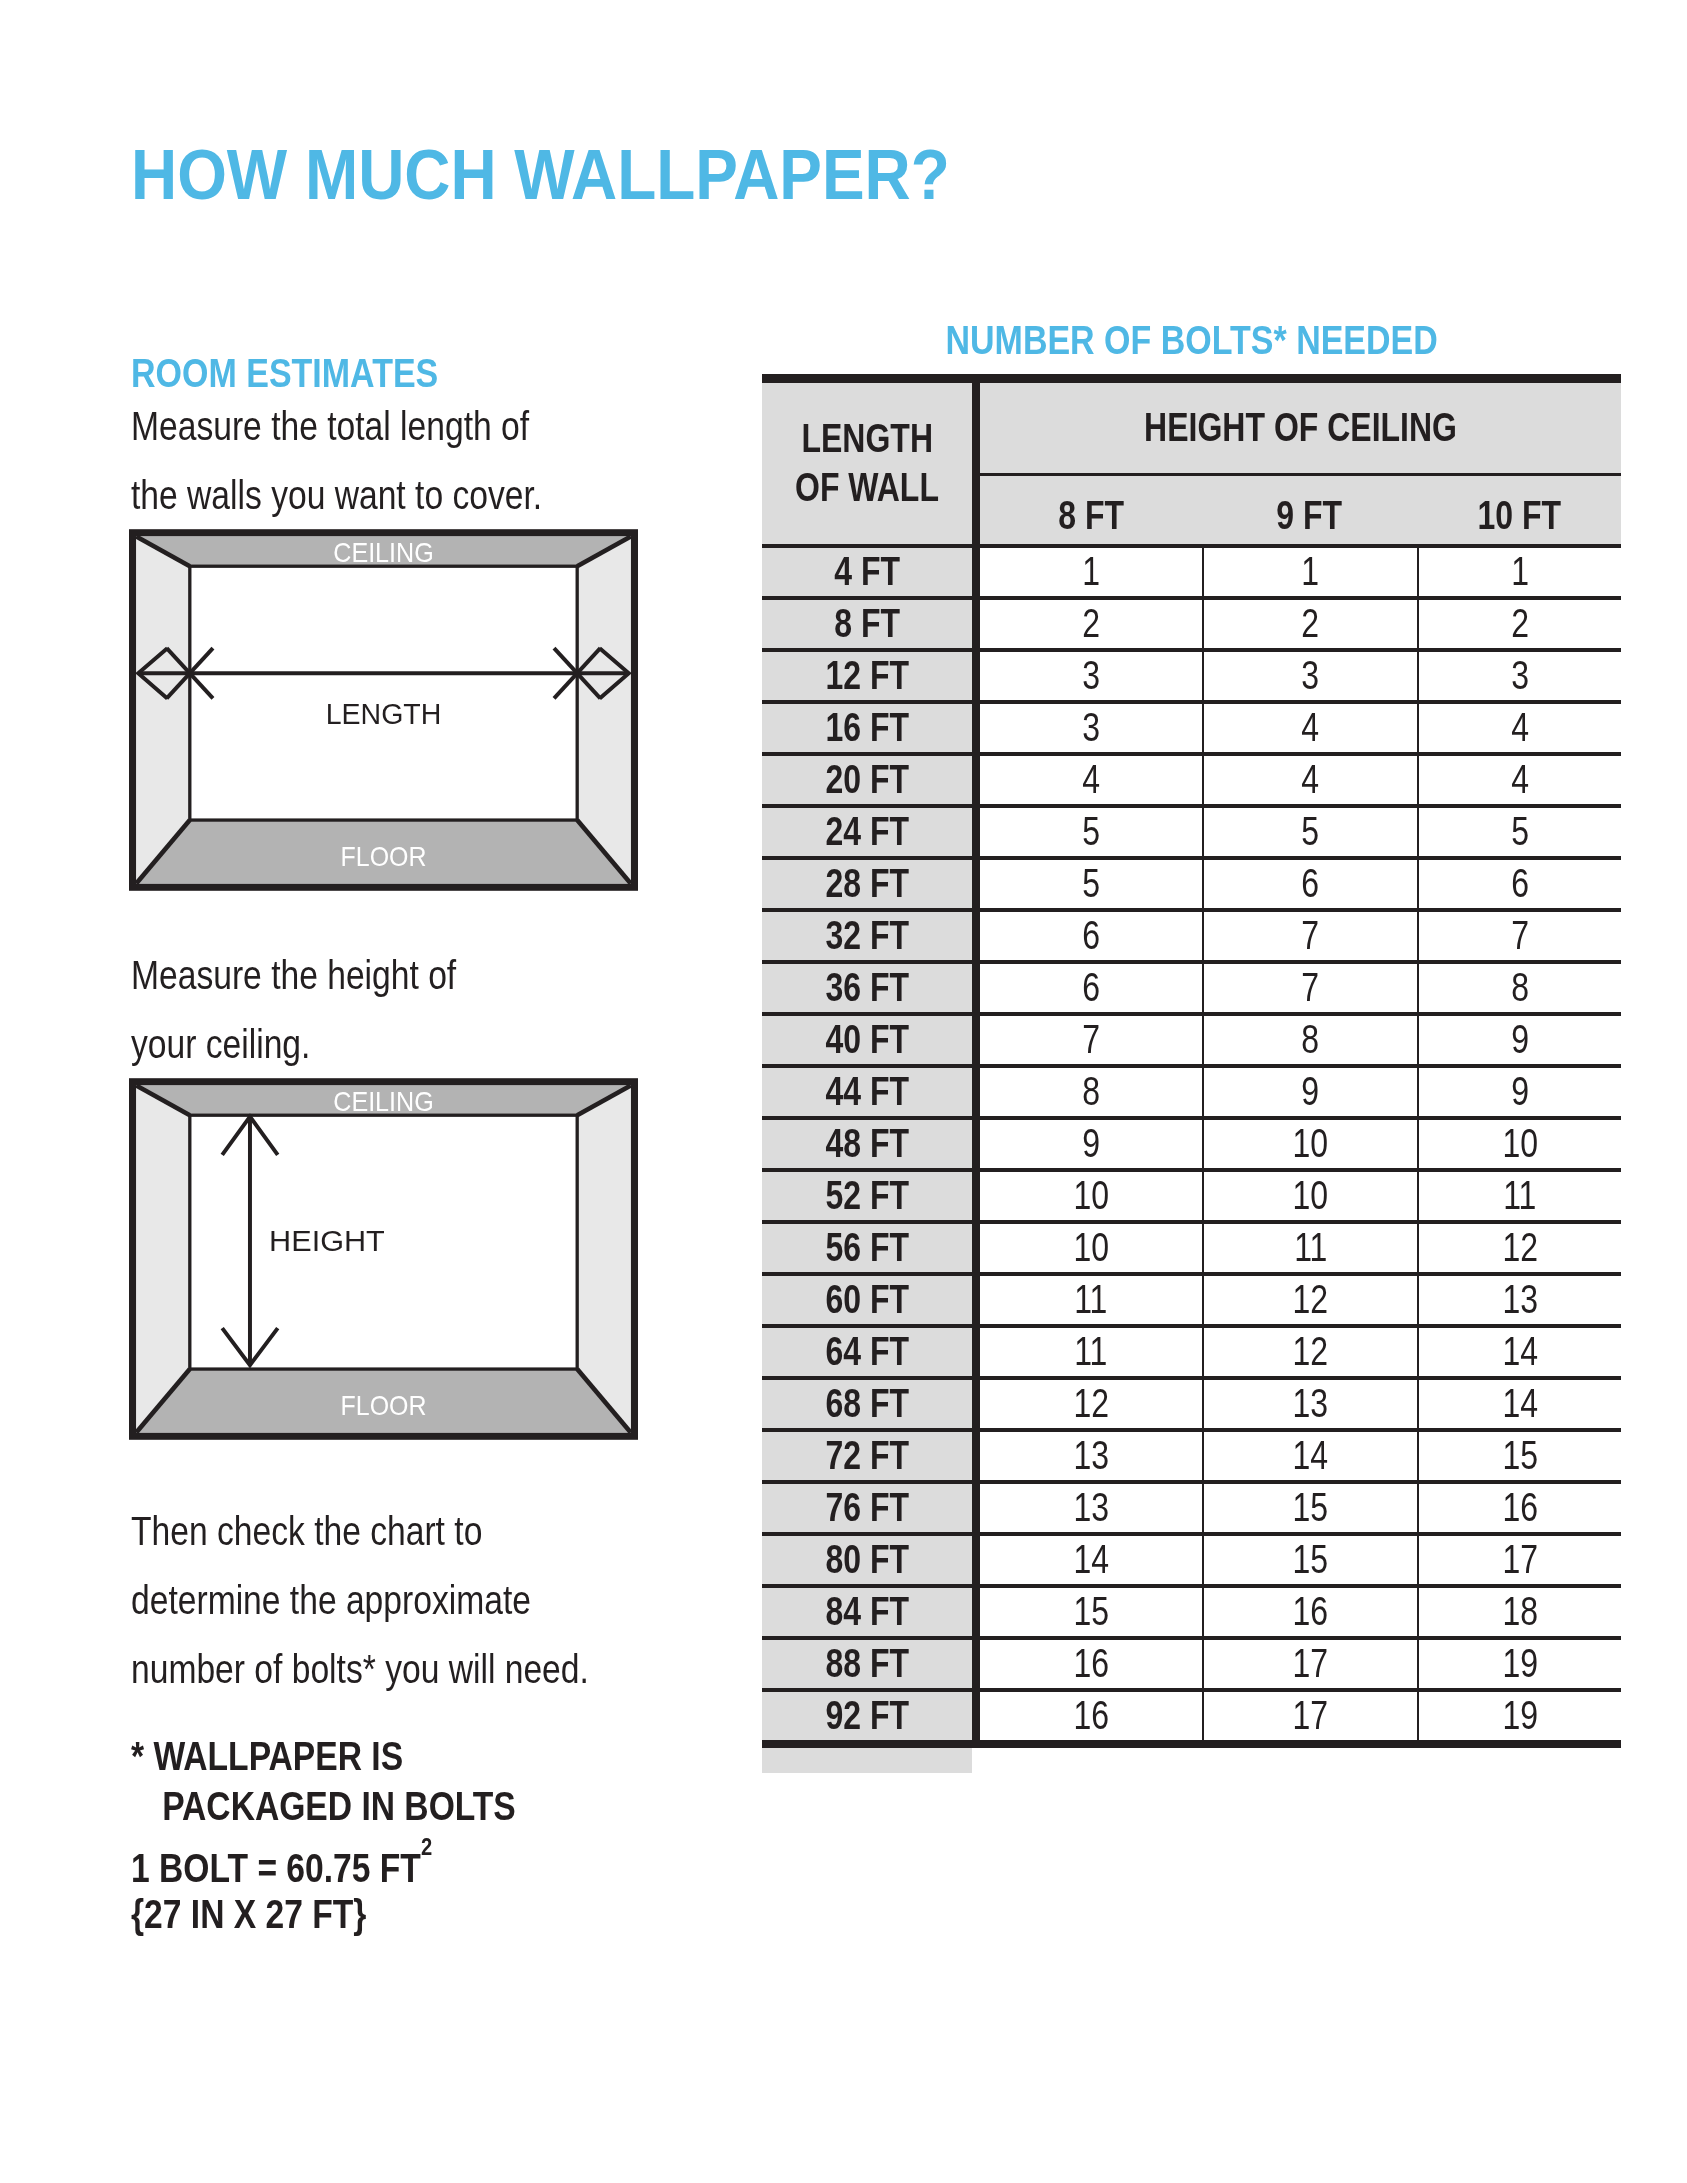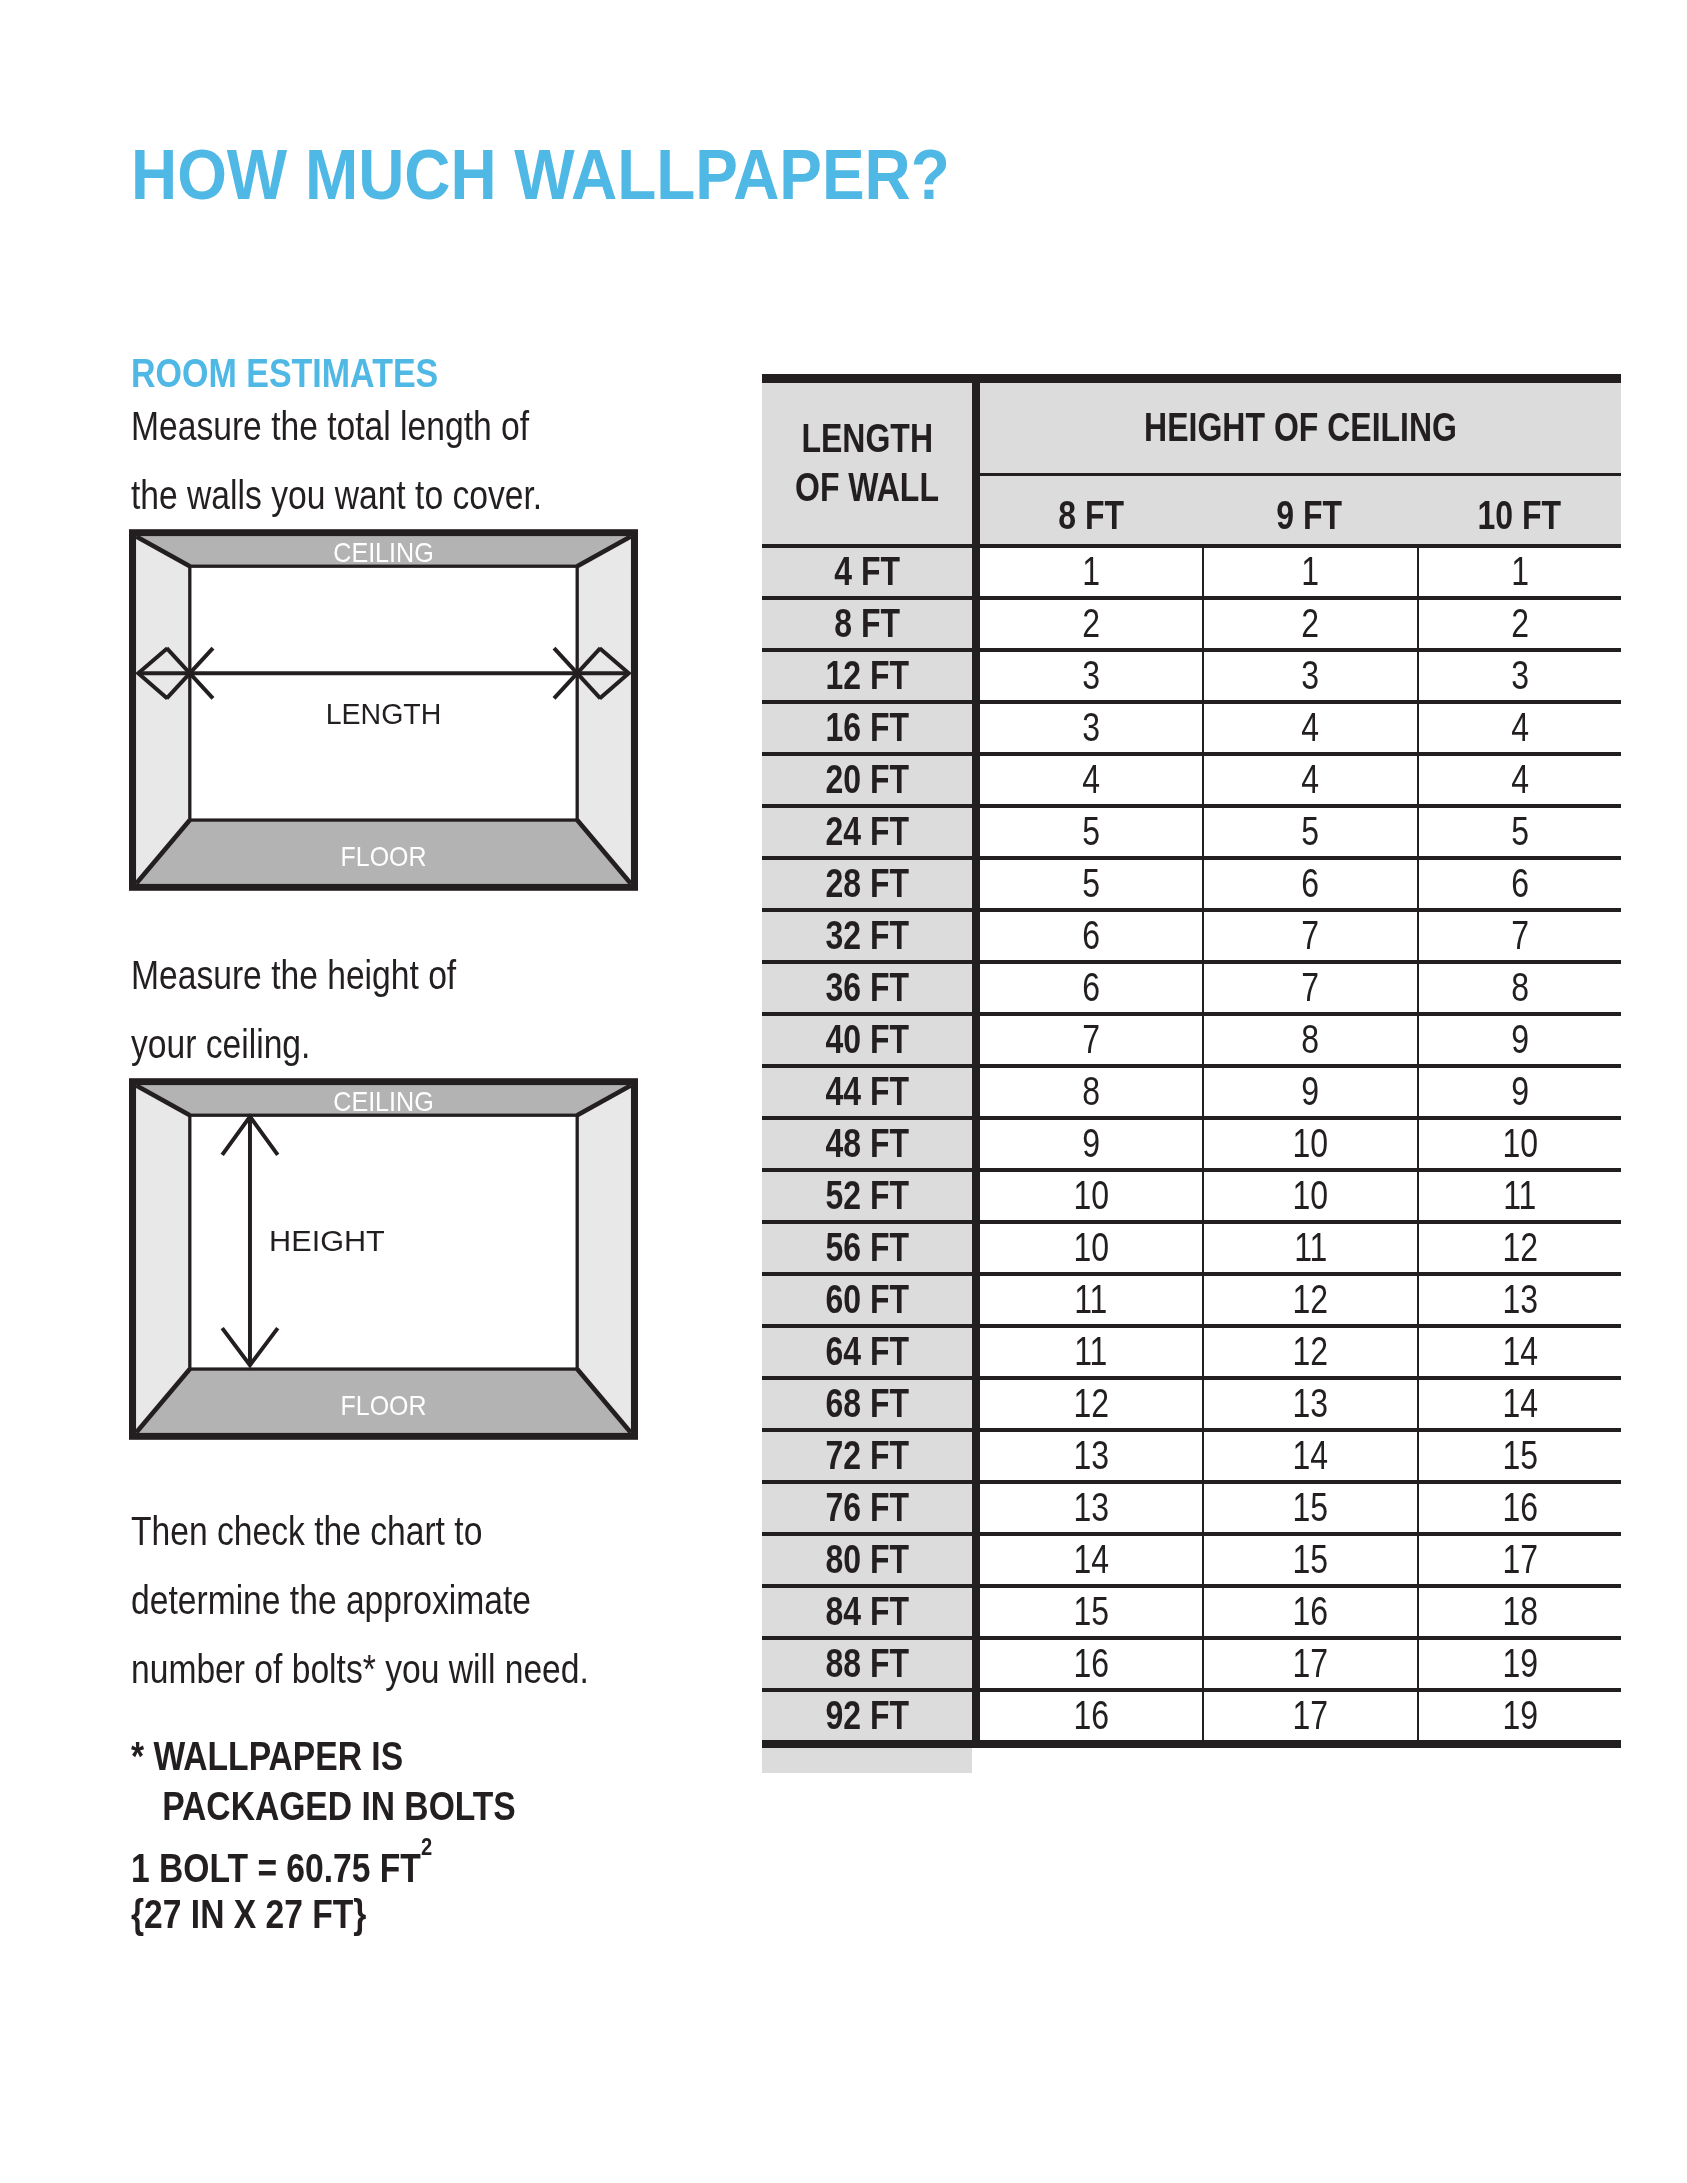--- a/index.html
+++ b/index.html
@@ -129,20 +129,23 @@
     <div>* WALLPAPER IS</div>
     <div class="l2">PACKAGED IN BOLTS</div>
   </div>
 
   <div class="abs boldline condl" style="left:98px; top:1845px;">
     <span>1 BOLT = 60.75 FT</span><sup>2</sup>
   </div>
 
   <div class="abs boldline condl" style="left:98px; top:1892px;">{27 IN X 27 FT}</div>
 
+  <div class="abs sec-head sec-right">
+    <span class="inner">NUMBER OF BOLTS* NEEDED</span>
+  </div>
 
   <div class="abs btable">
     <div class="tbar"></div>
 
     <div class="thead">
       <div class="col1">
         <div class="cond">LENGTH</div>
         <div class="cond">OF WALL</div>
       </div>
       <div class="vdiv"></div>

